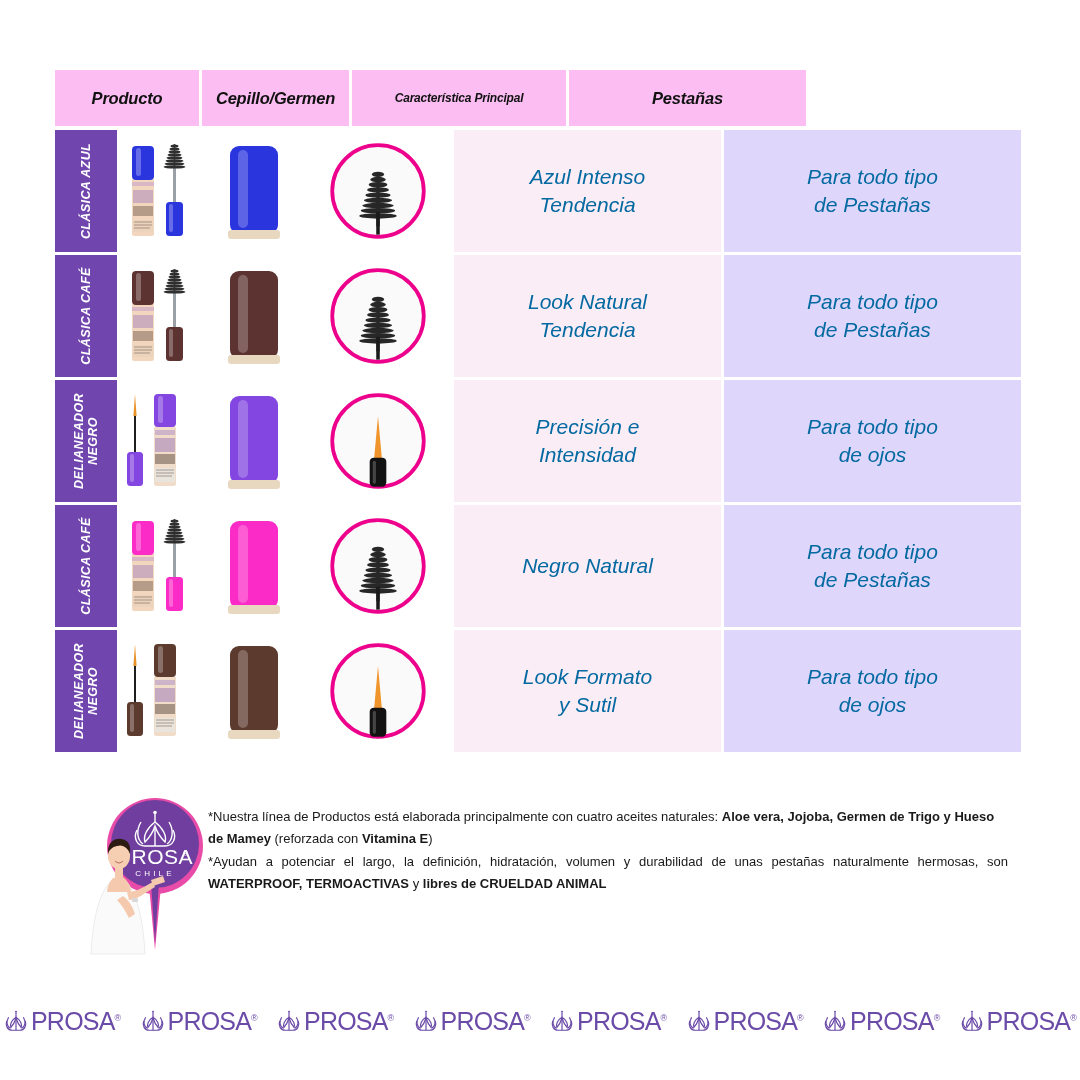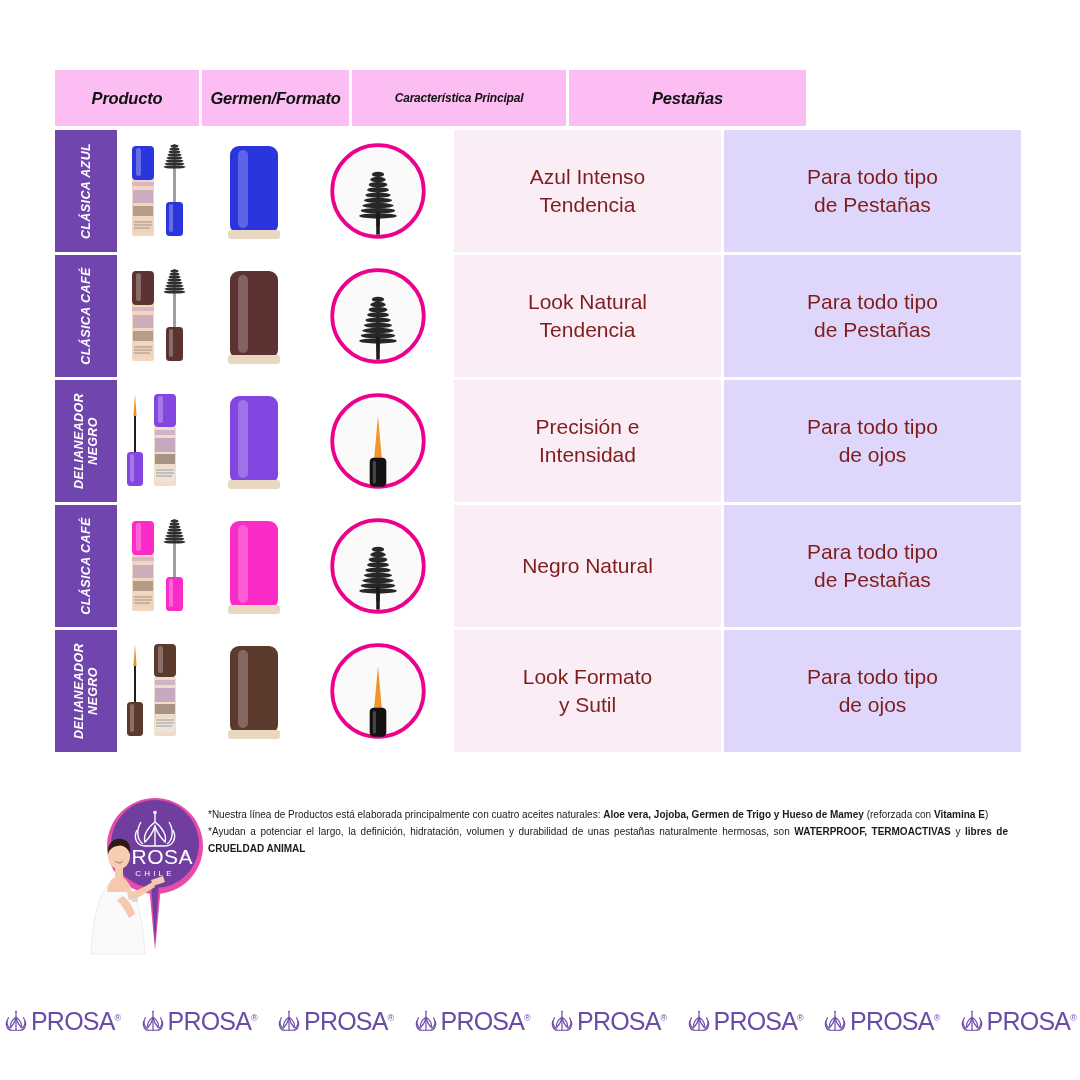--- a/index.html
+++ b/index.html
@@ -107,38 +107,39 @@
     display: flex;
     align-items: center;
     justify-content: center;
   }
 
   .cell-text {
     display: flex;
     align-items: center;
     justify-content: center;
     text-align: center;
+    font-style: italic;
     font-size: 21px;
-    color: #7f1d1d;
+    color: #0369a1;
     line-height: 1.32;
     flex: none;
   }
   .cell-feature { width: 267px; background: #FBEDF6; }
   .cell-lash    { width: 297px; background: #DFD7FB; }
 
   
   .prod-art { position: absolute; left: 0; top: 0; width: 100%; height: 100%; }
 
   
   .footer-note {
     position: absolute;
     left: 208px;
     top: 806px;
     width: 800px;
-    font-size: 10px;
+    font-size: 13px;
     line-height: 1.72;
     color: #1a1a1a;
     text-align: justify;
   }
   .footer-note p { margin: 0; }
   .footer-note b { font-weight: bold; }
   .footer-note .l1 { text-align: left; }
 
   
   .logo-badge {
@@ -182,21 +183,21 @@
 </style>
 </head>
 <body>
 
 <div class="page">
 
   <div class="table-wrap">
 
     <div class="thead">
       <div class="th th-producto">Producto</div>
-      <div class="th th-cepillo">Germen/Formato</div>
+      <div class="th th-cepillo">Cepillo/Germen</div>
       <div class="th th-caracteristica">Característica Principal</div>
       <div class="th th-pestanas">Pestañas</div>
     </div>
 
     <div class="tbody" id="tbody">
         <div class="trow">
           <div class="cell-label">
        <div class="vtext">
               <div>CLÁSICA AZUL</div>
             </div>

